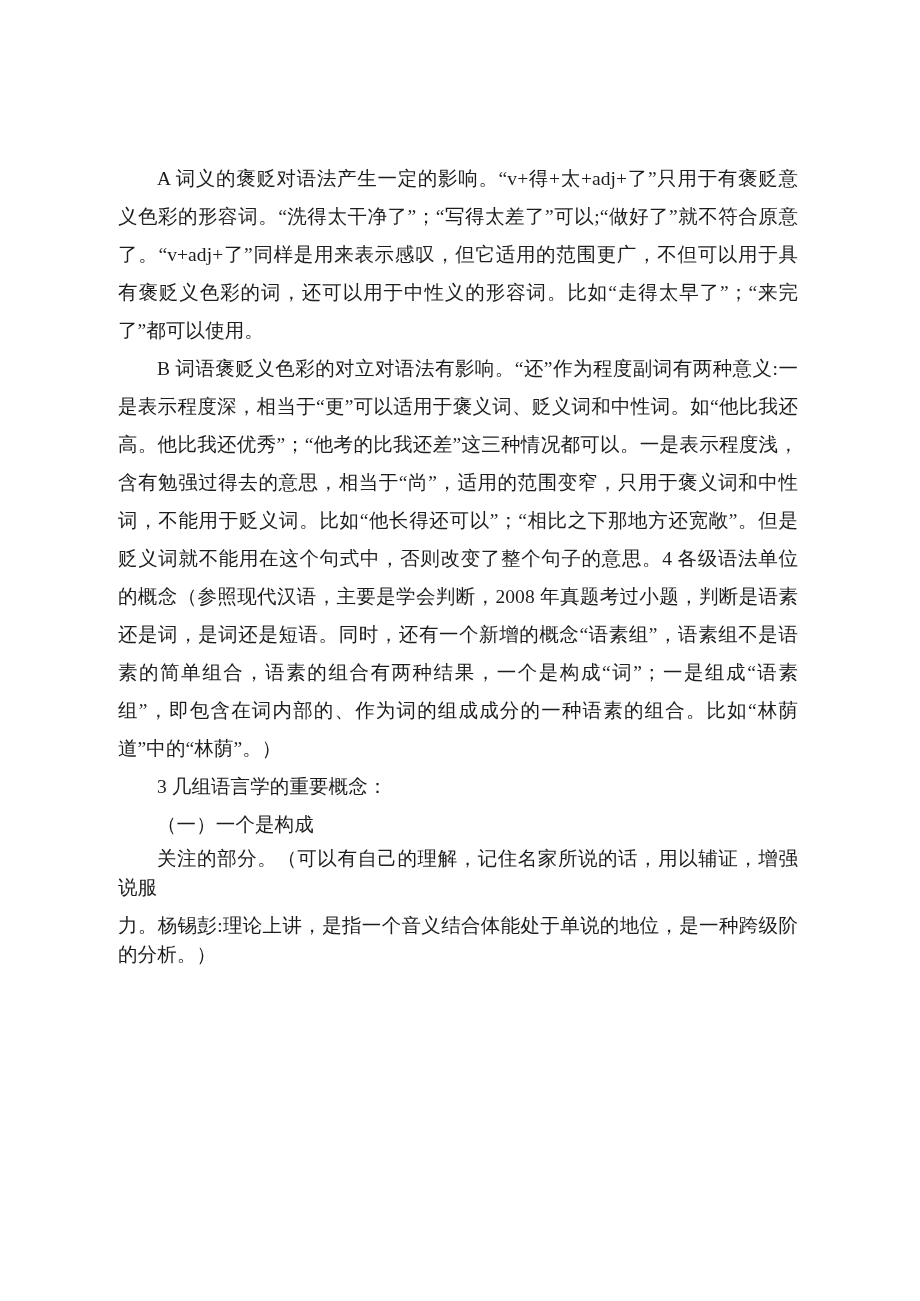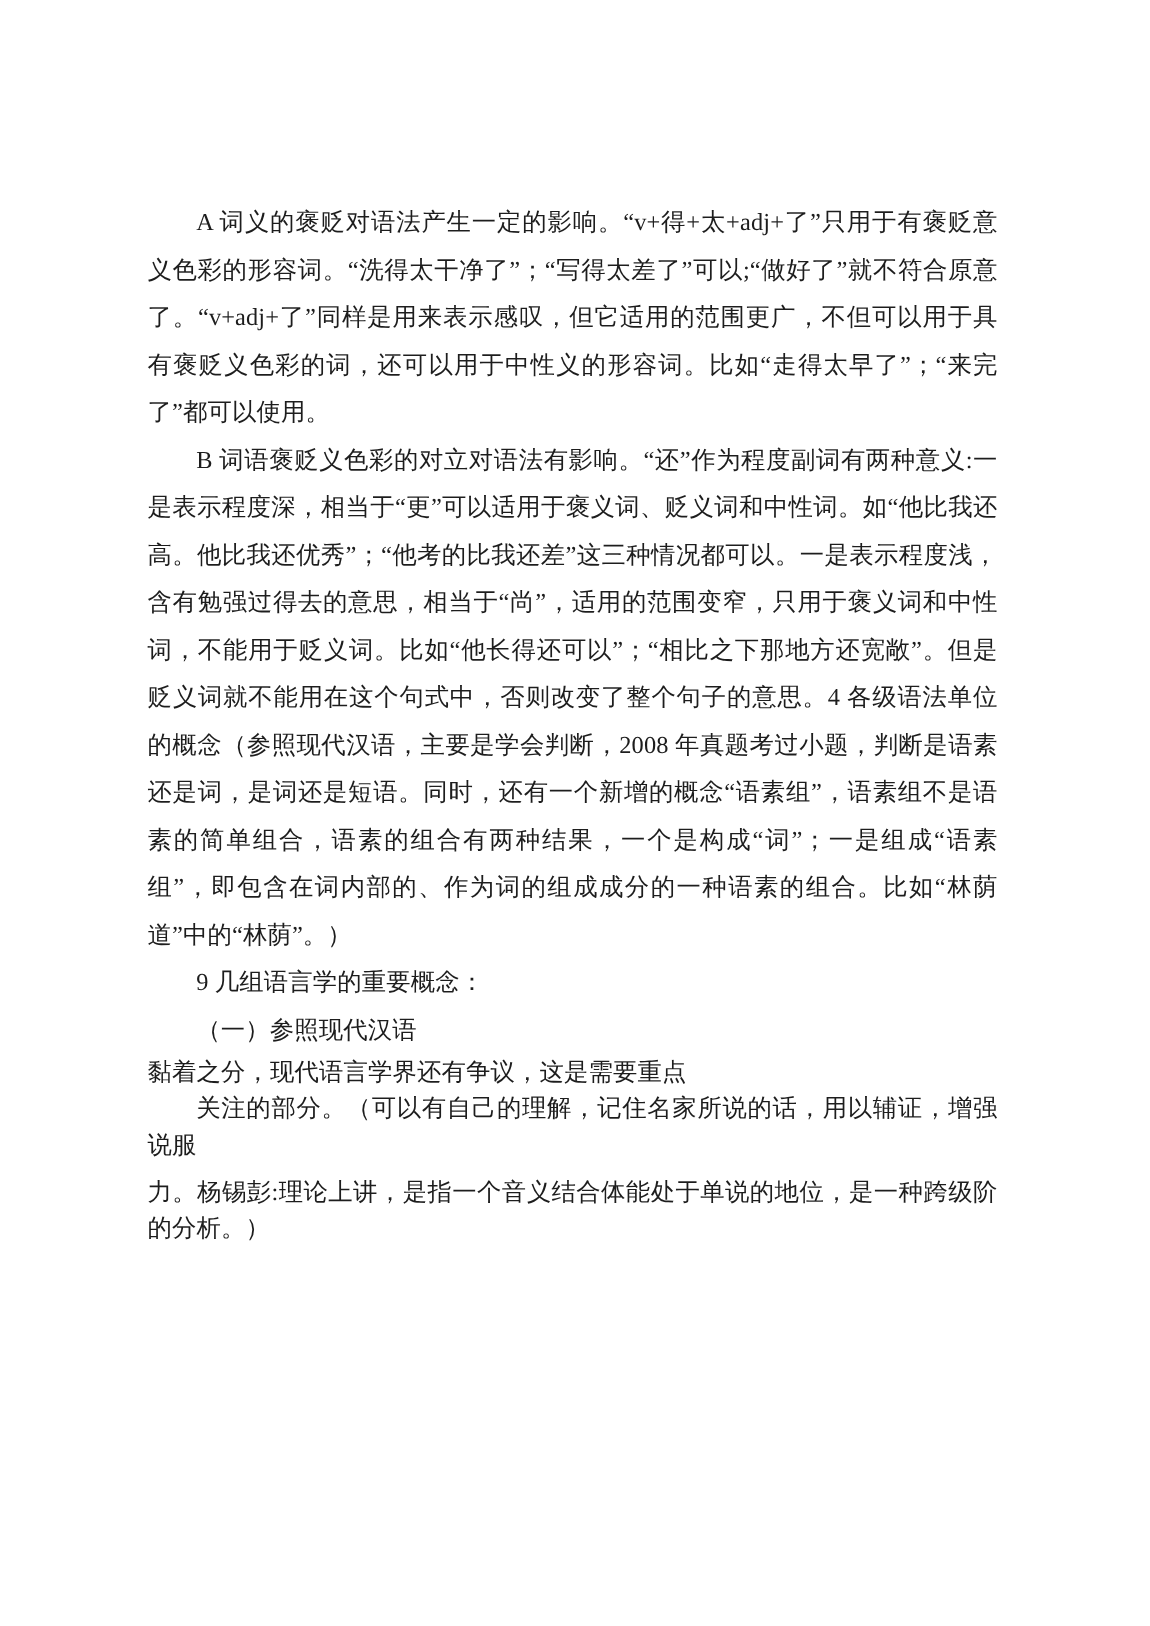--- a/index.html
+++ b/index.html
@@ -67,26 +67,25 @@
 <body>
 
 <div id="page">
 
   <div id="doc-body">
 
     <p class="para">A 词义的褒贬对语法产生一定的影响。“v+得+太+adj+了”只用于有褒贬意义色彩的形容词。“洗得太干净了”；“写得太差了”可以;“做好了”就不符合原意了。“v+adj+了”同样是用来表示感叹，但它适用的范围更广，不但可以用于具有褒贬义色彩的词，还可以用于中性义的形容词。比如“走得太早了”；“来完了”都可以使用。</p>
 
     <p class="para">B 词语褒贬义色彩的对立对语法有影响。“还”作为程度副词有两种意义:一是表示程度深，相当于“更”可以适用于褒义词、贬义词和中性词。如“他比我还高。他比我还优秀”；“他考的比我还差”这三种情况都可以。一是表示程度浅，含有勉强过得去的意思，相当于“尚”，适用的范围变窄，只用于褒义词和中性词，不能用于贬义词。比如“他长得还可以”；“相比之下那地方还宽敞”。但是贬义词就不能用在这个句式中，否则改变了整个句子的意思。4 各级语法单位的概念（参照现代汉语，主要是学会判断，2008 年真题考过小题，判断是语素还是词，是词还是短语。同时，还有一个新增的概念“语素组”，语素组不是语素的简单组合，语素的组合有两种结果，一个是构成“词”；一是组成“语素组”，即包含在词内部的、作为词的组成成分的一种语素的组合。比如“林荫道”中的“林荫”。）</p>
 
-    <p class="para">9 几组语言学的重要概念：</p>
+    <p class="para">3 几组语言学的重要概念：</p>
 
-    <p class="para">（一）参照现代汉语</p>
+    <p class="para">（一）一个是构成</p>
 
 
-    <p class="para no-indent tight-lead">黏着之分，现代语言学界还有争议，这是需要重点</p>
 
     <p class="para tight">关注的部分。（可以有自己的理解，记住名家所说的话，用以辅证，增强说服</p>
 
     <div class="spacer-sm"></div>
 
     <p class="para no-indent tight-lead">力。杨锡彭:理论上讲，是指一个音义结合体能处于单说的地位，是一种跨级阶的分析。）</p>
 
   </div>
 
 </div>

